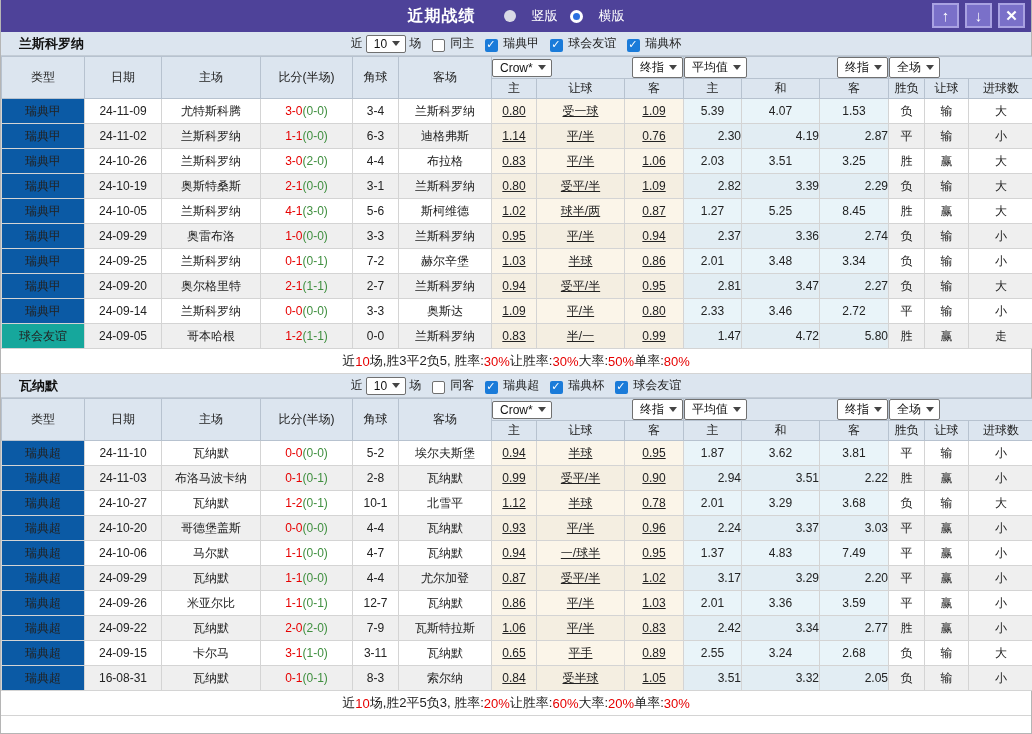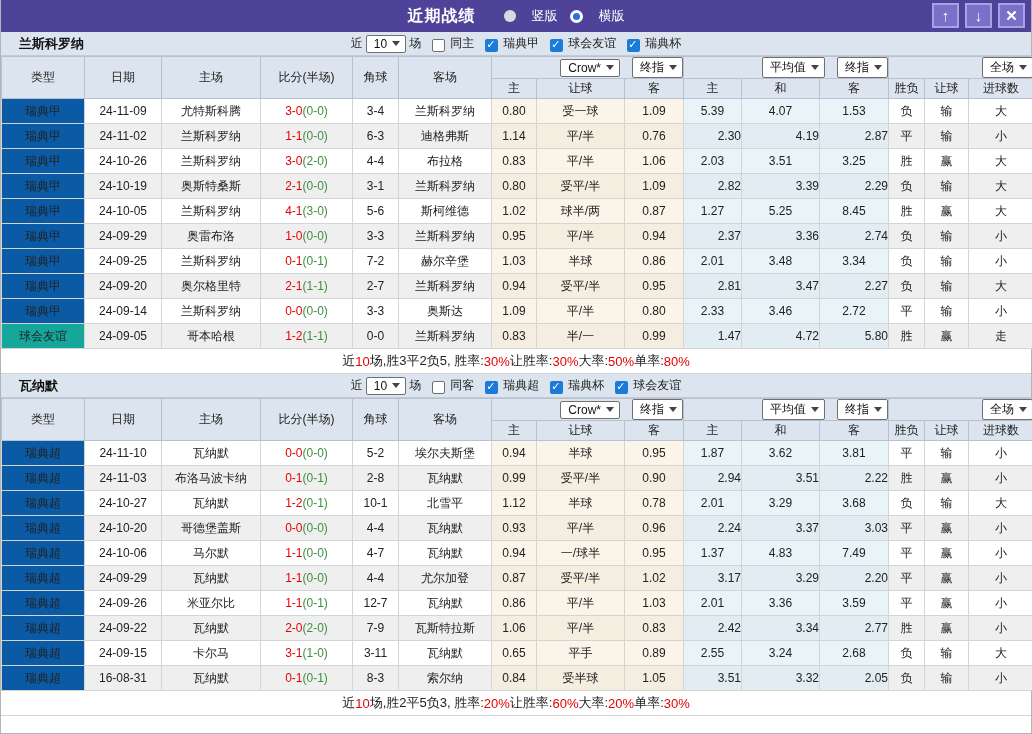--- a/index.html
+++ b/index.html
@@ -31,31 +31,31 @@
   .cb.unchecked { background:#fff; border:1px solid #707070; }
 
   
   table.stats { width:1032px; border-collapse:collapse; table-layout:fixed; font-size:12px; }
   table.stats th { background:#dce5ef; color:#222; font-weight:normal; border:1px solid #b7c2cf; height:20px; }
   table.stats td { border:1px solid #d4d4d4; height:25px; text-align:center; color:#222; }
   tr.r-even td { background:#ffffff; }
   tr.r-odd td { background:#efefef; }
   td.c-type { background:#0b5aa5 !important; color:#fff; border:1px solid #fff; border-bottom:1px solid #e8e8e8; }
   td.c-type.teal { background:#16a79c !important; }
-  td.c-odds { background:#fbf5e9 !important; }
+  td.c-odds { background:#fbf5e9 !important;text-decoration:underline; }
   tr.r-odd td.c-odds { background:#f4eee1 !important; }
   td.c-avg { background:#e9f4f9 !important; }
   tr.r-odd td.c-avg { background:#e2edf3 !important;text-align:right; }
   .hl-team { color:#2e9b2e; }
   .score-full { color:#e60000; }
   .score-half { color:#3f8f3f; }
   .t-r { color:#d40000; }
   .t-b { color:#2222cc; }
   .t-g { color:#13a045; }
-  .hdr-pills { display:flex; justify-content:flex-end; gap:12px; align-items:center; }
+  .hdr-pills { display:flex; justify-content:space-between; gap:12px; align-items:center; }
   .summary-row { height:25px; display:flex; align-items:center; justify-content:center; font-size:13px; color:#222; border-bottom:1px solid #d4d4d4; background:#fff; }
   .seg-red { color:#e60000; }
 </style>
 </head>
 <body>
 
 <div class="app">
   <div class="titlebar">
     <div class="titlebar-center">
       <span class="panel-title">近期战绩</span>

